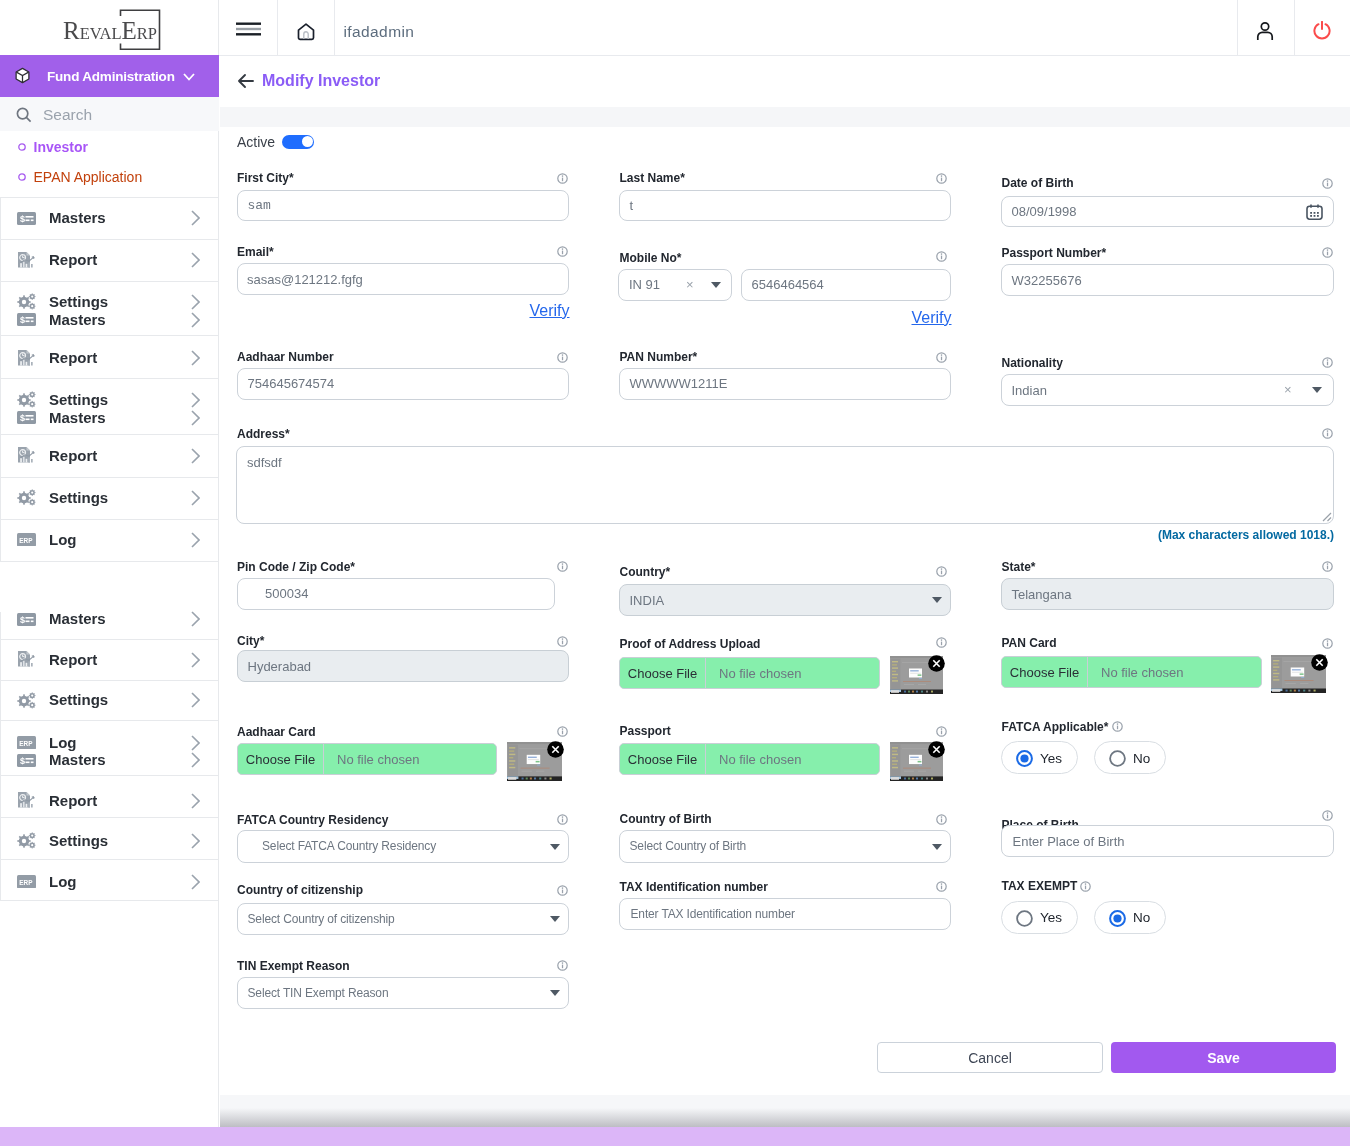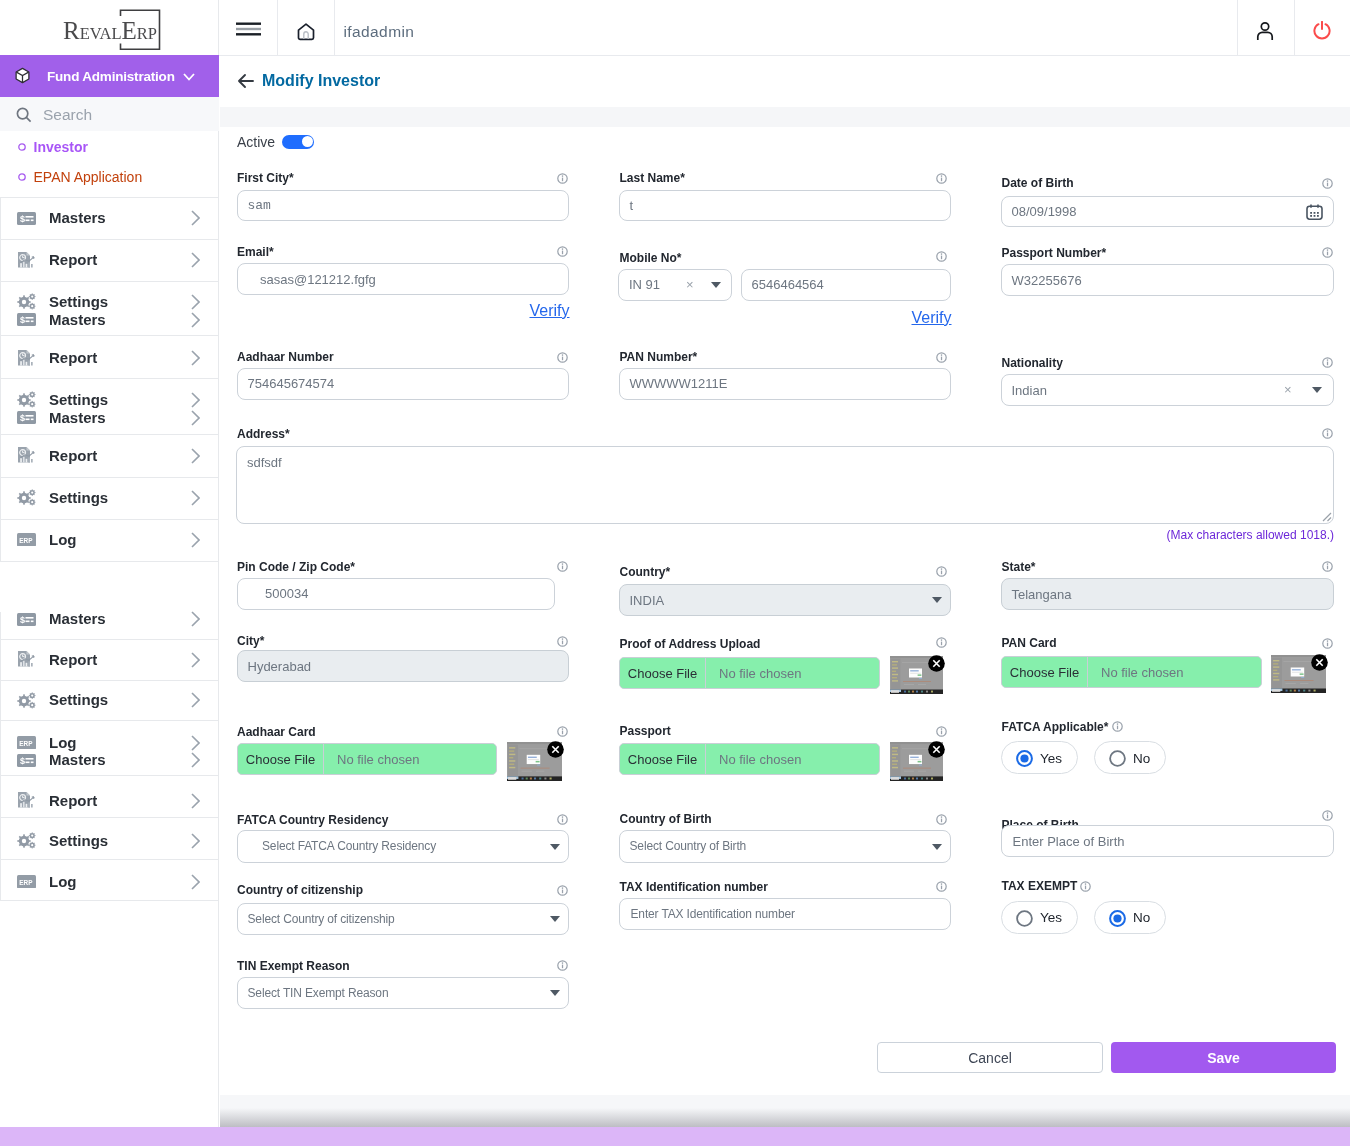--- a/index.html
+++ b/index.html
@@ -428,21 +428,21 @@
 <circle cx="9" cy="5.5" r="3.7" fill="none" stroke="#16191d" stroke-width="1.7"></circle>
 <path d="M1.8 19 v-3.2 a4.4 4.4 0 0 1 4.4 -4.4 h5.6 a4.4 4.4 0 0 1 4.4 4.4 V19" fill="none" stroke="#16191d" stroke-width="1.7"></path>
 </svg>
 <svg class="abs" style="left:1313px;top:21px" width="18" height="19" viewBox="0 0 18 19">
 <path d="M5.5 3.2 a7.6 7.6 0 1 0 7 0" fill="none" stroke="#fb4b4b" stroke-width="2" stroke-linecap="round"></path>
 <path d="M9 0.8 V8" stroke="#fb4b4b" stroke-width="2" stroke-linecap="round"></path>
 </svg>
 <svg class="abs" style="left:237px;top:73px" width="17" height="16" viewBox="0 0 17 16">
 <path d="M16 8 H2 M8 2 L2 8 L8 14" fill="none" stroke="#343a42" stroke-width="1.9" stroke-linecap="round" stroke-linejoin="round"></path>
 </svg>
-<div class="abs" style="left:262px;top:71px;height:20px;line-height:20px;font-size:16px;font-weight:700;color:#0369a1;">Modify Investor</div>
+<div class="abs" style="left:262px;top:71px;height:20px;line-height:20px;font-size:16px;font-weight:700;color:#8b5cf6;">Modify Investor</div>
 <div class="abs" style="left:220px;top:107px;width:1130px;height:19.5px;background:#f5f6f8;"></div>
 <div class="abs" style="left:237px;top:133px;height:18px;line-height:18px;font-size:14px;color:#3a4049;">Active</div>
 <div class="abs" style="left:282px;top:134.5px;width:32px;height:14.5px;border-radius:8px;background:#1f6dfe;">
 <div class="abs" style="right:1.5px;top:1.7px;width:11px;height:11px;border-radius:50%;background:#fff;"></div>
   </div>
 <div class="lbl" style="left:237px;top:169px;height:18px;line-height:18px;">First City*</div>
 <svg class="abs" style="left:557.0px;top:172.5px" width="11" height="11" viewBox="0 0 11 11">
     <circle cx="5.5" cy="5.5" r="4.7" fill="none" stroke="#99a1ab" stroke-width="1.2"></circle>
     <circle cx="5.5" cy="3.1" r="0.8" fill="#99a1ab"></circle>
     <rect x="4.9" y="4.6" width="1.25" height="3.6" fill="#99a1ab"></rect>
@@ -483,21 +483,21 @@
     <circle cx="5.5" cy="5.5" r="4.7" fill="none" stroke="#99a1ab" stroke-width="1.2"></circle>
     <circle cx="5.5" cy="3.1" r="0.8" fill="#99a1ab"></circle>
     <rect x="4.9" y="4.6" width="1.25" height="3.6" fill="#99a1ab"></rect>
   </svg>
 <div class="lbl" style="left:1001.5px;top:243.5px;height:18px;line-height:18px;">Passport Number*</div>
 <svg class="abs" style="left:1322.0px;top:247.0px" width="11" height="11" viewBox="0 0 11 11">
     <circle cx="5.5" cy="5.5" r="4.7" fill="none" stroke="#99a1ab" stroke-width="1.2"></circle>
     <circle cx="5.5" cy="3.1" r="0.8" fill="#99a1ab"></circle>
     <rect x="4.9" y="4.6" width="1.25" height="3.6" fill="#99a1ab"></rect>
   </svg>
-<div class="inp" style="left:237px;top:263px;width:332px;height:32px;padding-left:22px;">sasas@121212.fgfg</div>
+<div class="inp" style="left:237px;top:263px;width:332px;height:32px;padding-left:9px;">sasas@121212.fgfg</div>
 <div class="inp" style="left:618px;top:268.5px;width:114px;height:32px;padding-left:10px;">IN 91</div>
 <div class="t" style="left:686px;top:275.5px;height:18px;line-height:17px;font-size:13px;color:#9aa2ab;">×</div>
 <svg class="abs" style="left:711px;top:281.5px" width="10" height="6" viewBox="0 0 10 6">
     <polygon points="0,0 10,0 5,6" fill="#4f5964"></polygon>
   </svg>
 <div class="inp" style="left:741px;top:268.5px;width:210px;height:32px;padding-left:9.5px;">6546464564</div>
 <div class="inp" style="left:1001px;top:264px;width:333px;height:32px;padding-left:9.5px;">W32255676</div>
 <div class="t" style="right:780.5px;top:301px;height:20px;line-height:20px;font-size:16px;color:#2467ec;text-decoration:underline;">Verify</div>
 <div class="t" style="right:398.5px;top:307.5px;height:20px;line-height:20px;font-size:16px;color:#2467ec;text-decoration:underline;">Verify</div>
 <div class="lbl" style="left:237px;top:348px;height:18px;line-height:18px;">Aadhaar Number</div>
@@ -530,21 +530,21 @@
     <circle cx="5.5" cy="5.5" r="4.7" fill="none" stroke="#99a1ab" stroke-width="1.2"></circle>
     <circle cx="5.5" cy="3.1" r="0.8" fill="#99a1ab"></circle>
     <rect x="4.9" y="4.6" width="1.25" height="3.6" fill="#99a1ab"></rect>
   </svg>
 <div class="abs" style="left:236px;top:446px;width:1098px;height:78px;border:1px solid #ccd2d9;border-radius:8px;background:#fff;">
 <div style="position:absolute;left:10px;top:8px;font-size:13px;color:#6d7681;">sdfsdf</div>
 <svg style="position:absolute;right:1px;bottom:1px" width="10" height="10" viewBox="0 0 10 10">
 <path d="M9 1 L1 9 M9 5.5 L5.5 9" stroke="#9aa1a9" stroke-width="1.2"></path>
     </svg>
   </div>
-<div class="t" style="right:16px;top:529px;height:13px;line-height:13px;font-size:12px;font-weight:400;color:#6d28d9;">(Max characters allowed 1018.)</div>
+<div class="t" style="right:16px;top:529px;height:13px;line-height:13px;font-size:12px;font-weight:700;color:#0369a1;">(Max characters allowed 1018.)</div>
 <div class="lbl" style="left:237px;top:557.5px;height:18px;line-height:18px;">Pin Code / Zip Code*</div>
 <svg class="abs" style="left:557.0px;top:561.0px" width="11" height="11" viewBox="0 0 11 11">
     <circle cx="5.5" cy="5.5" r="4.7" fill="none" stroke="#99a1ab" stroke-width="1.2"></circle>
     <circle cx="5.5" cy="3.1" r="0.8" fill="#99a1ab"></circle>
     <rect x="4.9" y="4.6" width="1.25" height="3.6" fill="#99a1ab"></rect>
   </svg>
 <div class="lbl" style="left:619.5px;top:563px;height:18px;line-height:18px;">Country*</div>
 <svg class="abs" style="left:936.0px;top:565.5px" width="11" height="11" viewBox="0 0 11 11">
     <circle cx="5.5" cy="5.5" r="4.7" fill="none" stroke="#99a1ab" stroke-width="1.2"></circle>
     <circle cx="5.5" cy="3.1" r="0.8" fill="#99a1ab"></circle>

